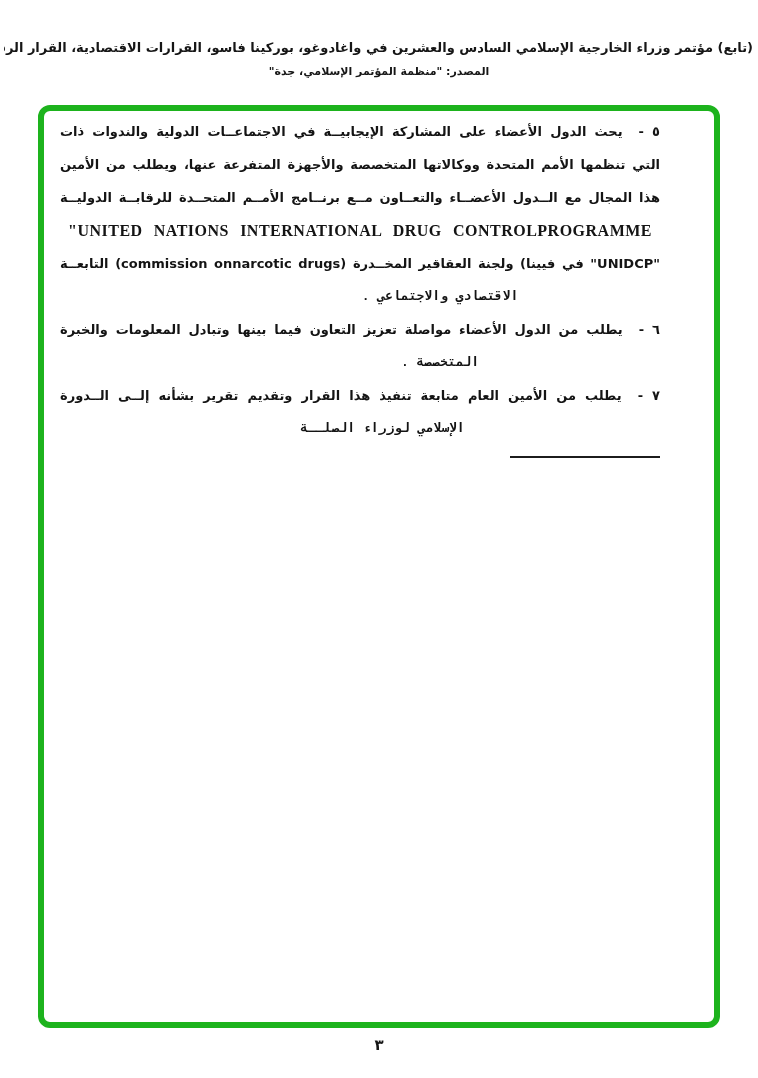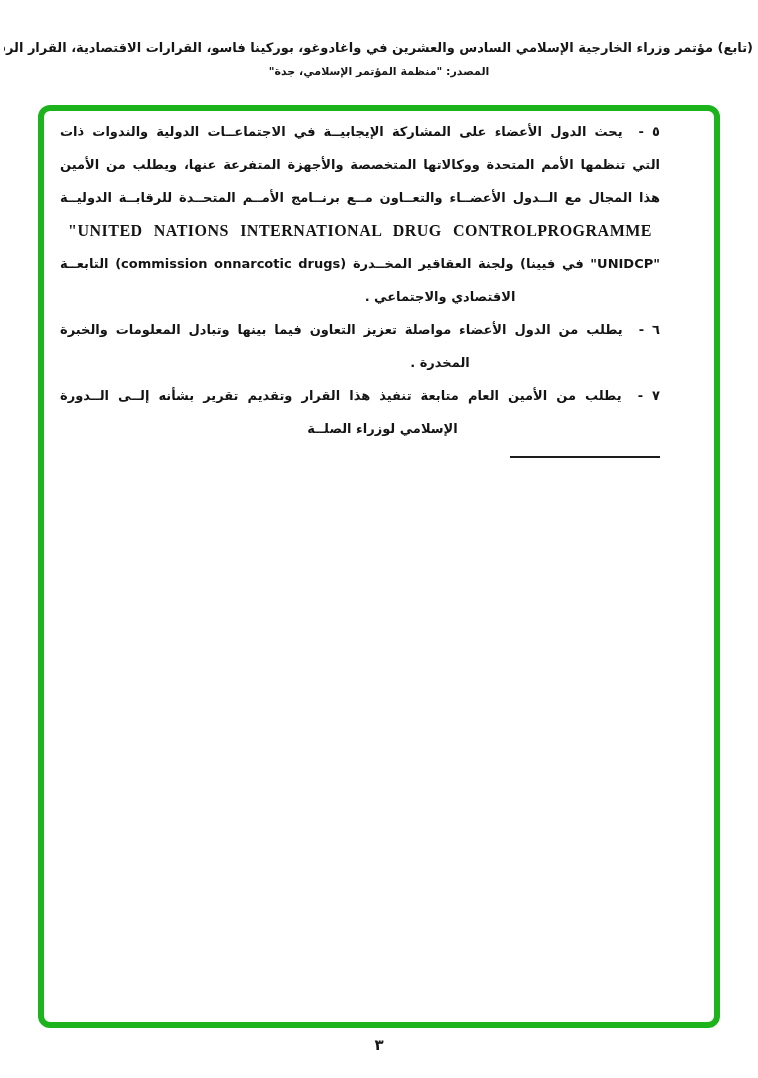--- a/index.html
+++ b/index.html
@@ -50,21 +50,21 @@
     -moz-text-align-last:justify;
   }
   .marker { margin-left:16px; white-space:nowrap; }
   .en {
     direction:ltr;
     font-family:"Liberation Serif", serif;
     font-size:16px; font-weight:700; letter-spacing:.5px;
     text-align:justify; text-align-last:justify; -moz-text-align-last:justify;
     padding:0 8px; box-sizing:border-box;
   }
-  .tail { text-align:center; }
+  .tail { text-align:center;font-family:Liberation Mono, monospace; }
   .tail-a { margin-left:160px; }
   .tail-b { margin-left:45px; }
   .sep {
     width:150px; height:2px; background:#1c1c1c;
     margin:11px 236px 0 0;
     margin-right:0; margin-left:236px;
   }
   
   .pageno {
     position:absolute; top:1036px; left:0; right:0;
@@ -89,21 +89,21 @@
   </div>
   <div class="line jl">التي تنظمها الأمم المتحدة ووكالاتها المتخصصة والأجهزة المتفرعة عنها، ويطلب من الأمين العام التنسيق فــي</div>
   <div class="line jl">هذا المجال مع الــدول الأعضــاء والتعــاون مــع برنــامج الأمــم المتحــدة للرقابــة الدوليــة علــى العقــاقير</div>
   <div class="line en">"UNITED NATIONS INTERNATIONAL DRUG CONTROLPROGRAMME</div>
   <div class="line jl">"UNIDCP" في فيينا) ولجنة العقاقير المخــدرة (commission onnarcotic drugs) التابعــة للمجلــس</div>
   <div class="line tail tail-a">الاقتصادي والاجتماعي .</div>
 
   <div class="line jl">
     <span class="marker">٦ -</span><span>يطلب من الدول الأعضاء مواصلة تعزيز التعاون فيما بينها وتبادل المعلومات والخبرة الفنية لمكافحــة العقــاقير</span>
   </div>
-  <div class="line tail tail-a">المخدرة .</div>
+  <div class="line tail tail-a">المتخصصة .</div>
 
   <div class="line jl">
     <span class="marker">٧ -</span><span>يطلب من الأمين العام متابعة تنفيذ هذا القرار وتقديم تقرير بشأنه إلــى الــدورة الســابعة والعشــرين للمؤتمــر</span>
   </div>
   <div class="line tail tail-b">الإسلامي لوزراء الصلــة</div>
 
   <div class="sep"></div>
 </div>
 
 <div class="pageno">٣</div>

